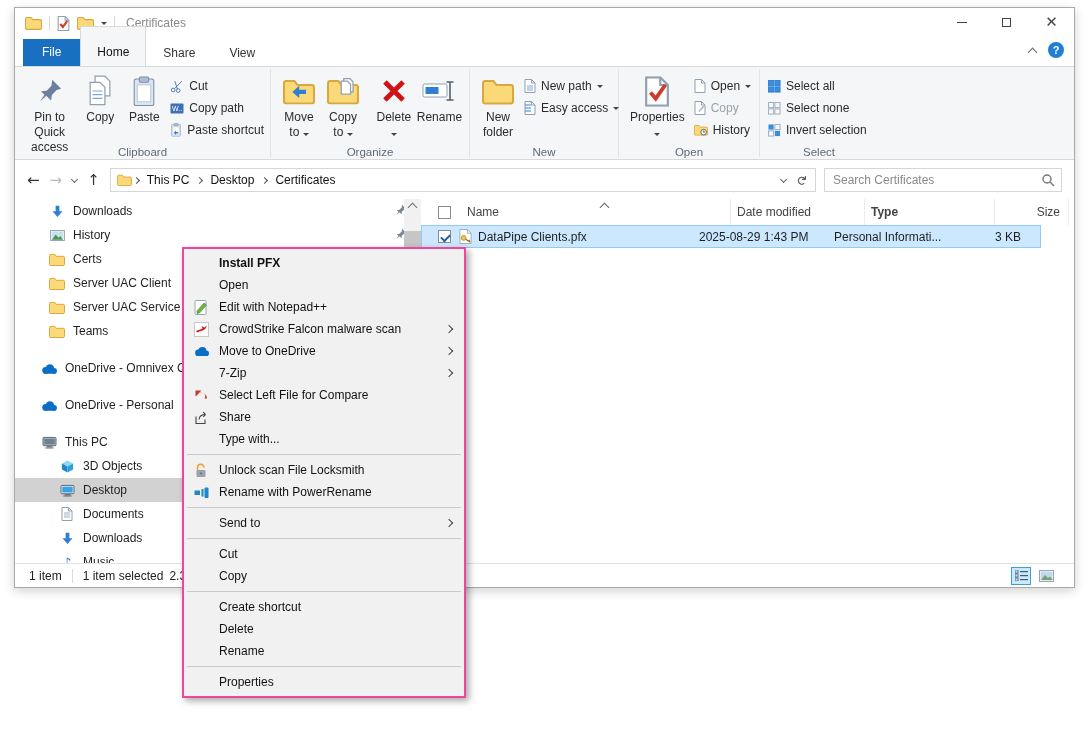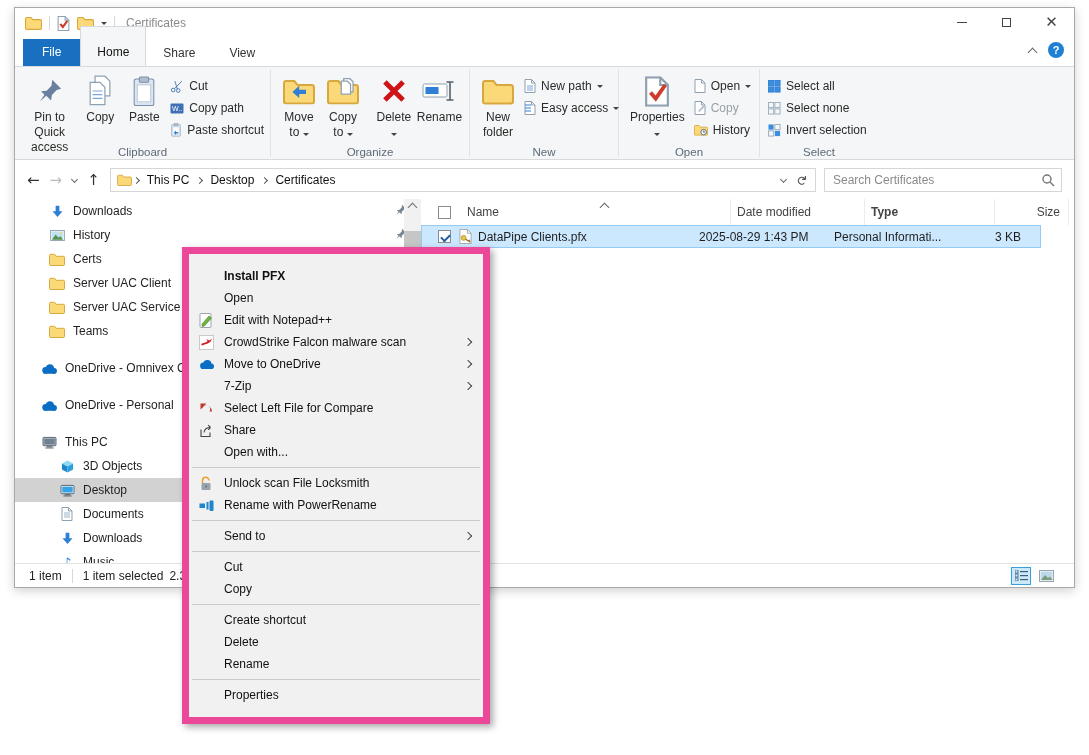--- a/index.html
+++ b/index.html
@@ -88,21 +88,21 @@
 
   
   .statusbar { position:absolute; left:0; right:0; bottom:0; height:24px; border-top:1px solid #e3e3e3; display:flex; align-items:center; background:#fff; }
   .sb-left { display:flex; align-items:center; gap:10px; padding-left:14px; color:#222; }
   .sb-div { width:1px; height:14px; background:#d8d8d8; }
   .sb-right { margin-left:auto; display:flex; gap:5px; padding-right:18px; }
   .viewbtn { width:20px; height:18px; display:flex; align-items:center; justify-content:center; border:1px solid transparent; }
   .viewbtn.active { background:#cde8f7; border:1px solid #39a0dc; }
 
   
-  .ctxmenu { position:absolute; left:182px; top:247px; width:308px; background:#f1f1f1; border:7px solid #ec4899; box-shadow:3px 3px 7px rgba(0,0,0,.35); padding:11px 0; z-index:50; }
+  .ctxmenu { position:absolute; left:182px; top:247px; width:284px; background:#f1f1f1; border:2px solid #ec4899; box-shadow:3px 3px 7px rgba(0,0,0,.35); padding:3px 0; z-index:50; }
   .cm-item { display:flex; align-items:center; height:22px; padding:0 8px 0 7px; color:#111; }
   .cm-icon { width:20px; display:flex; justify-content:center; margin-right:8px; flex:none; }
   .cm-label { flex:1; white-space:nowrap; }
   .cm-item.bold .cm-label { font-weight:bold; }
   .cm-sub { width:6px; height:6px; border-right:1.3px solid #444; border-bottom:1.3px solid #444; transform:rotate(-45deg); margin-right:4px; }
   .cm-sep { border-top:1px solid #c9c9c9; margin:4px 3px; }
 
   svg { display:block; }
   .hidden-defs { position:absolute; width:0; height:0; overflow:hidden; }
 </style>
@@ -717,21 +717,21 @@
     <span class="cm-icon">
       <svg width="15" height="15" viewBox="0 0 15 15" fill="none" stroke="#444" stroke-width="1.1">
           <path d="M2 6.5 V13.5 H11 V9.5"></path>
           <path d="M5 9.5 C5.5 5.5 9 4.5 11.5 4.5 M11.5 4.5 L9.2 2.2 M11.5 4.5 L9.2 6.8"></path>
         </svg>
     </span>
     <span class="cm-label">Share</span>
   </div>
   <div class="cm-item">
     <span class="cm-icon"></span>
-      <span class="cm-label">Open with...</span>
+      <span class="cm-label">Type with...</span>
   </div>
   <div class="cm-sep"></div>
   <div class="cm-item">
     <span class="cm-icon">
       <svg width="13" height="15" viewBox="0 0 13 15">
           <path d="M2.5 7 V4.5 A3.2 3.2 0 0 1 8.9 4.5" fill="none" stroke="#f0a030" stroke-width="1.6"></path>
           <rect x="1.5" y="7" width="9" height="7" rx="1" fill="#9aa3ad"></rect>
           <circle cx="6" cy="10.5" r="1.1" fill="#6d757e"></circle>
         </svg>
     </span>

